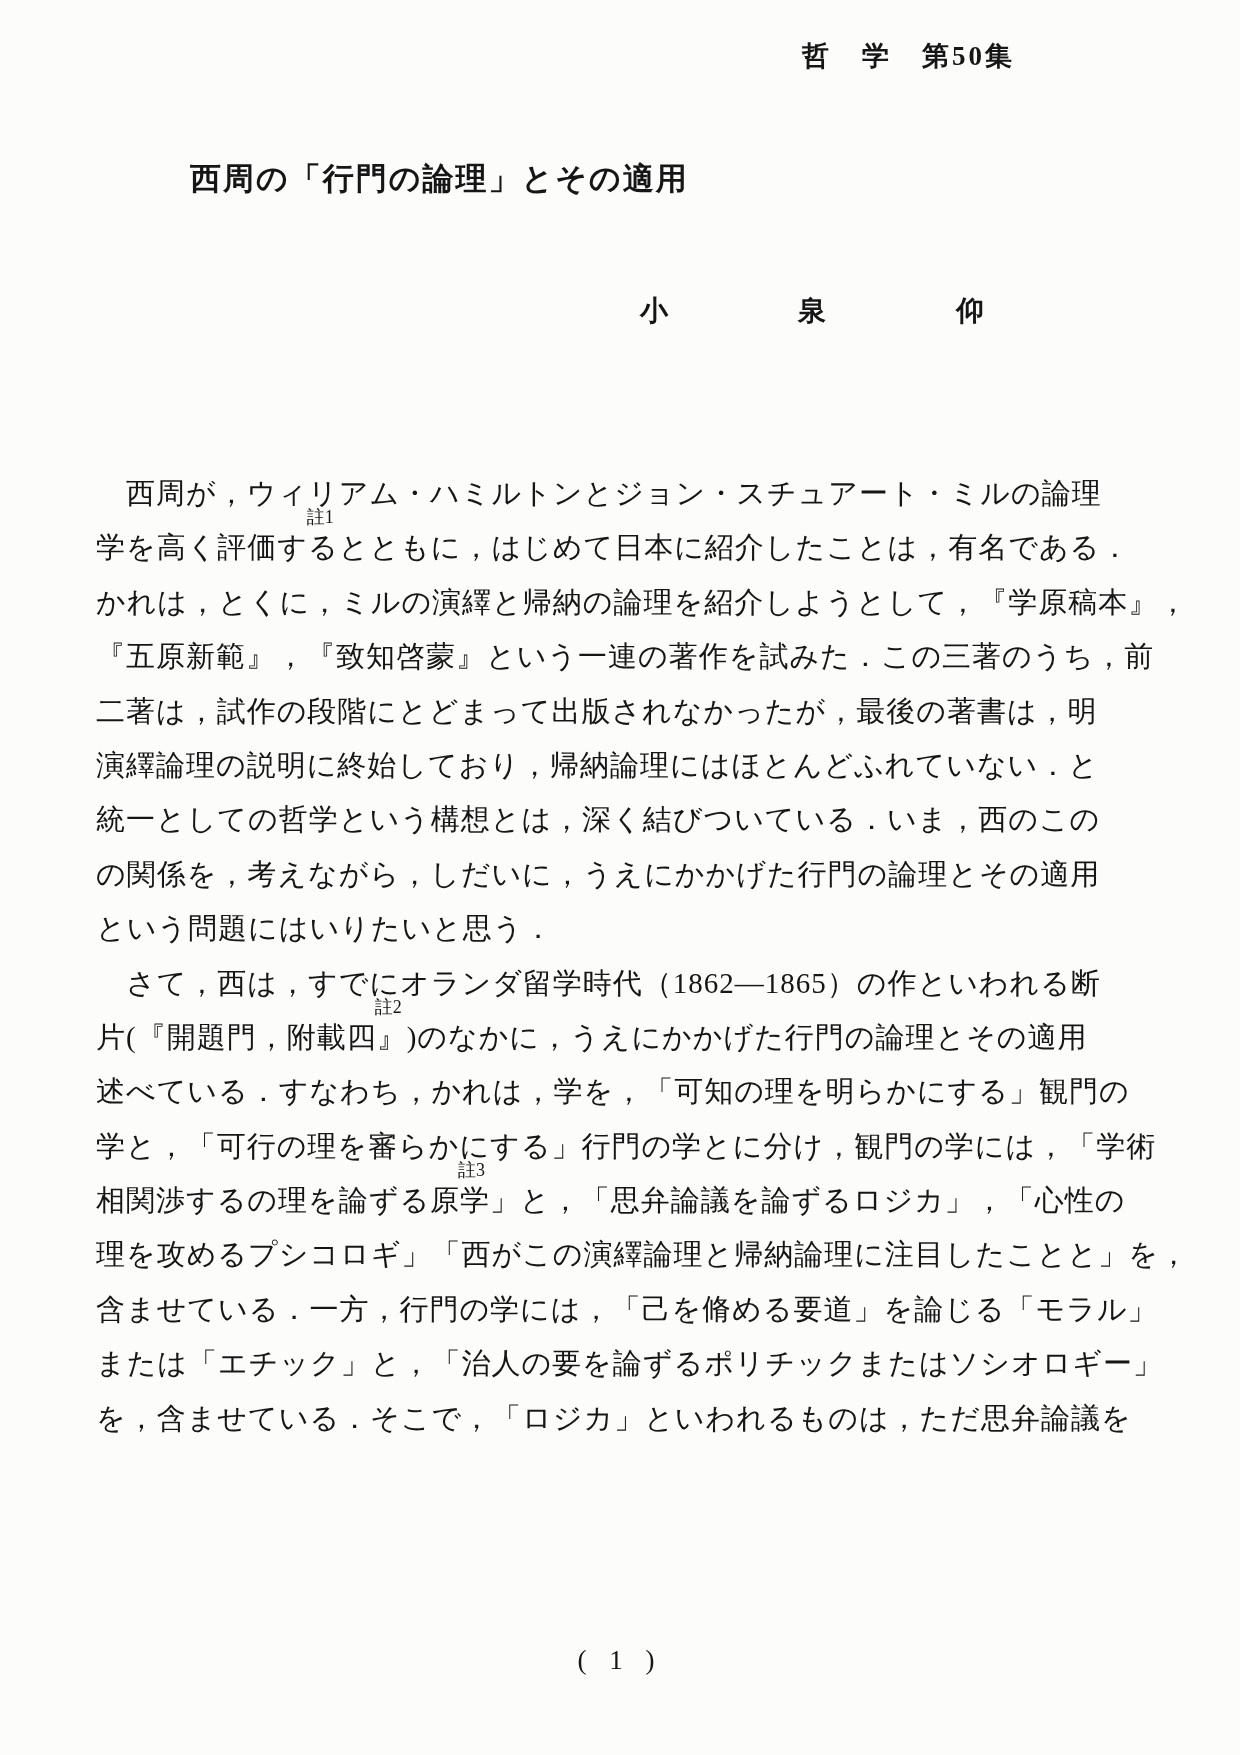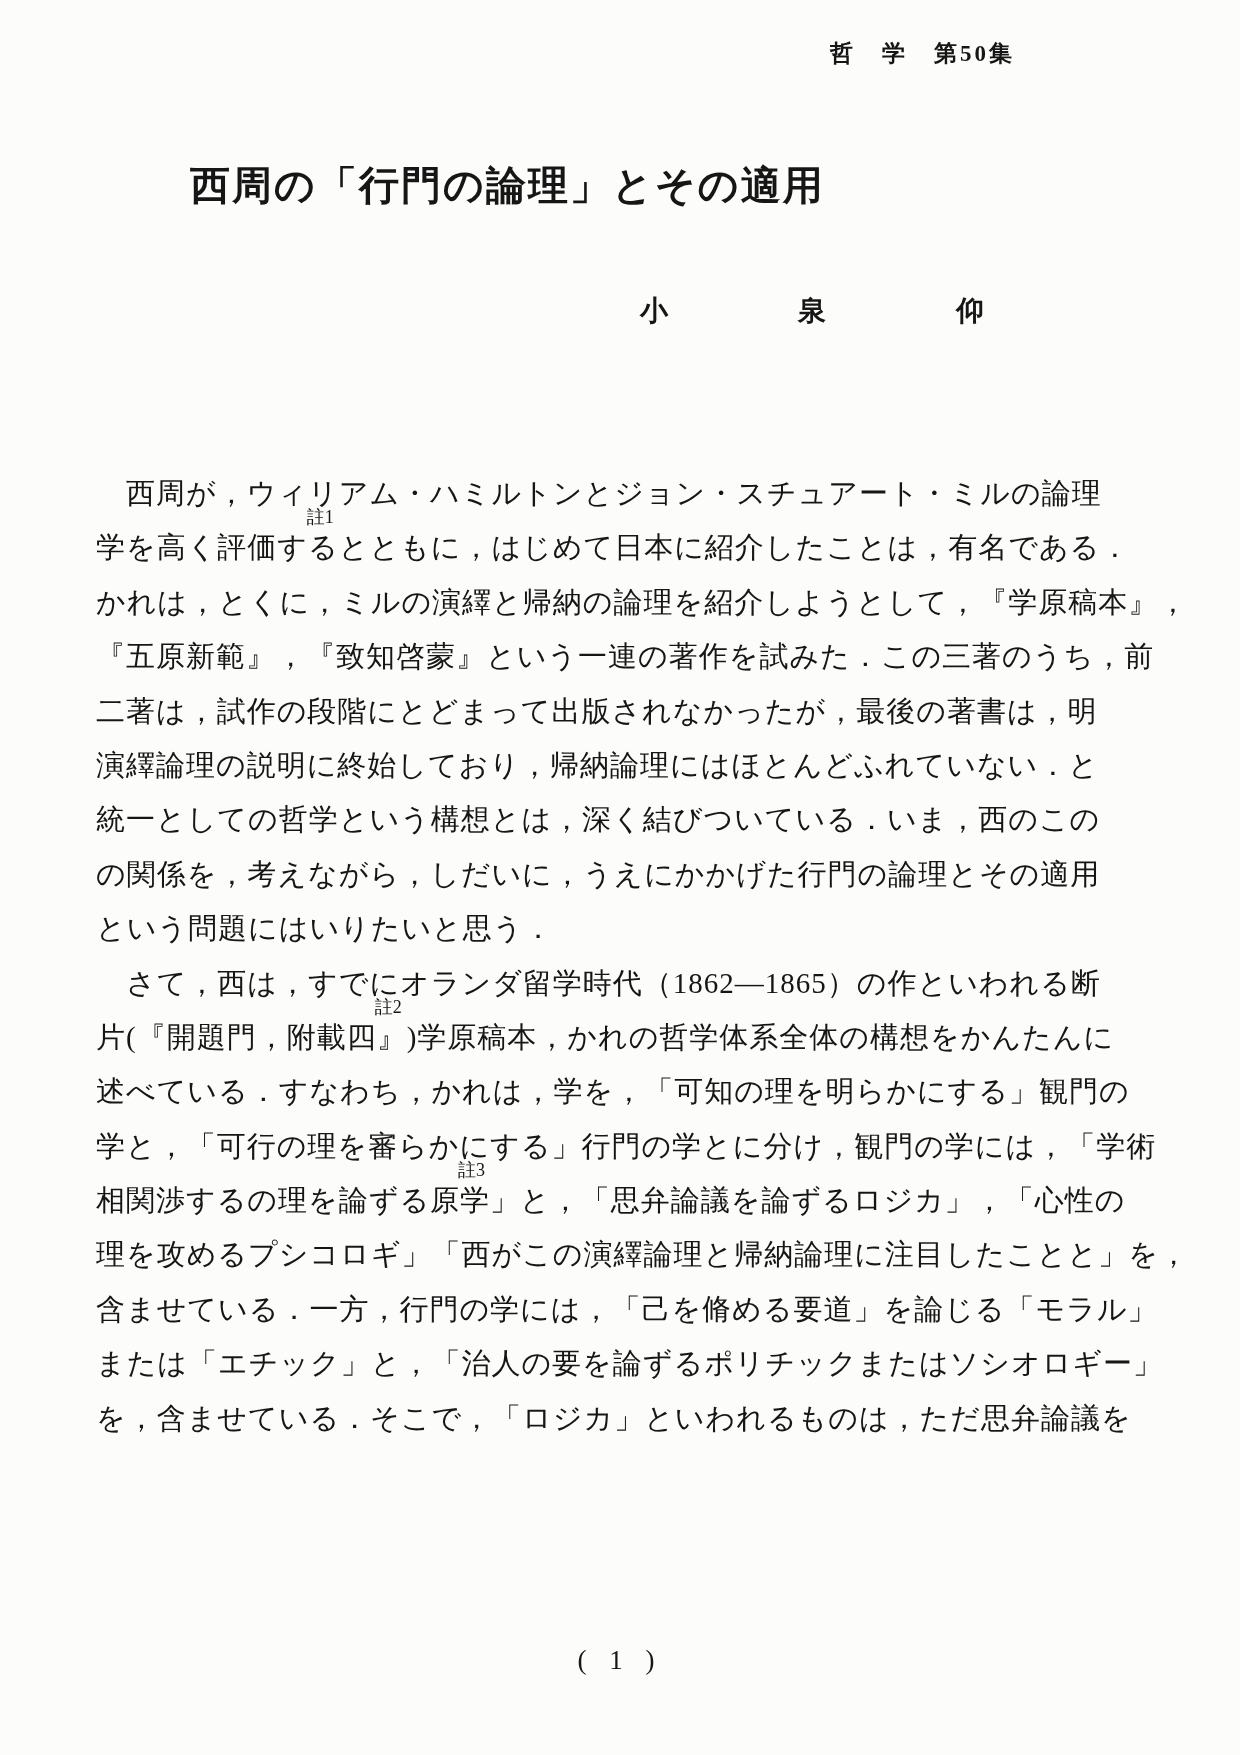--- a/index.html
+++ b/index.html
@@ -9,31 +9,31 @@
     height: 1755px;
     background: #fcfcfa;
     color: #161616;
     font-family: "Liberation Serif", "DejaVu Serif", serif;
     overflow: hidden;
   }
   .journal-header {
     position: absolute;
     top: 38px;
     right: 225px;
-    font-size: 23px;
+    font-size: 27px;
     letter-spacing: 3px;
     white-space: nowrap;
     font-weight: 600;
   }
   .title {
     position: absolute;
     top: 158px;
     left: 190px;
     margin: 0;
-    font-size: 40px;
+    font-size: 31px;
     font-weight: 700;
     letter-spacing: 2px;
     white-space: nowrap;
   }
   .author {
     position: absolute;
     top: 292px;
     left: 640px;
     font-size: 28px;
     font-weight: 600;
@@ -93,21 +93,21 @@
       <div class="bline indent"><span>西周が，ウィリアム・ハミルトンとジョン・スチュアート・ミルの論理</span></div>
       <div class="bline"><span>学を高く評価する</span><span class="note-anchor"><span class="note">註1</span></span><span>とともに，はじめて日本に紹介したことは，有名である．</span></div>
       <div class="bline"><span>かれは，とくに，ミルの演繹と帰納の論理を紹介しようとして，『学原稿本』，</span></div>
       <div class="bline"><span>『五原新範』，『致知啓蒙』という一連の著作を試みた．この三著のうち，前</span></div>
       <div class="bline"><span>二著は，試作の段階にとどまって出版されなかったが，最後の著書は，明</span></div>
       <div class="bline"><span>演繹論理の説明に終始しており，帰納論理にはほとんどふれていない．と</span></div>
       <div class="bline"><span>統一としての哲学という構想とは，深く結びついている．いま，西のこの</span></div>
       <div class="bline"><span>の関係を，考えながら，しだいに，うえにかかげた行門の論理とその適用</span></div>
       <div class="bline"><span>という問題にはいりたいと思う．</span></div>
       <div class="bline indent"><span>さて，西は，すでにオランダ留学時代（1862—1865）の作といわれる断</span></div>
-      <div class="bline"><span>片(『開題門，附載四』</span><span class="note-anchor"><span class="note">註2</span></span><span>)学原稿本，かれの哲学体系全体の構想をかんたんに</span></div>
+      <div class="bline"><span>片(『開題門，附載四』</span><span class="note-anchor"><span class="note">註2</span></span><span>)のなかに，うえにかかげた行門の論理とその適用</span></div>
       <div class="bline"><span>述べている．すなわち，かれは，学を，「可知の理を明らかにする」観門の</span></div>
       <div class="bline"><span>学と，「可行の理を審らかにする」行門の学とに分け，観門の学には，「学術</span></div>
       <div class="bline"><span>相関渉するの理を論ずる原学</span><span class="note-anchor"><span class="note">註3</span></span><span>」と，「思弁論議を論ずるロジカ」，「心性の</span></div>
       <div class="bline"><span>理を攻めるプシコロギ」「西がこの演繹論理と帰納論理に注目したことと」を，</span></div>
       <div class="bline"><span>含ませている．一方，行門の学には，「己を脩める要道」を論じる「モラル」</span></div>
       <div class="bline"><span>または「エチック」と，「治人の要を論ずるポリチックまたはソシオロギー」</span></div>
       <div class="bline"><span>を，含ませている．そこで，「ロジカ」といわれるものは，ただ思弁論議を</span></div>
     </div>
 
   <div class="pagenum">( 1 )</div>

